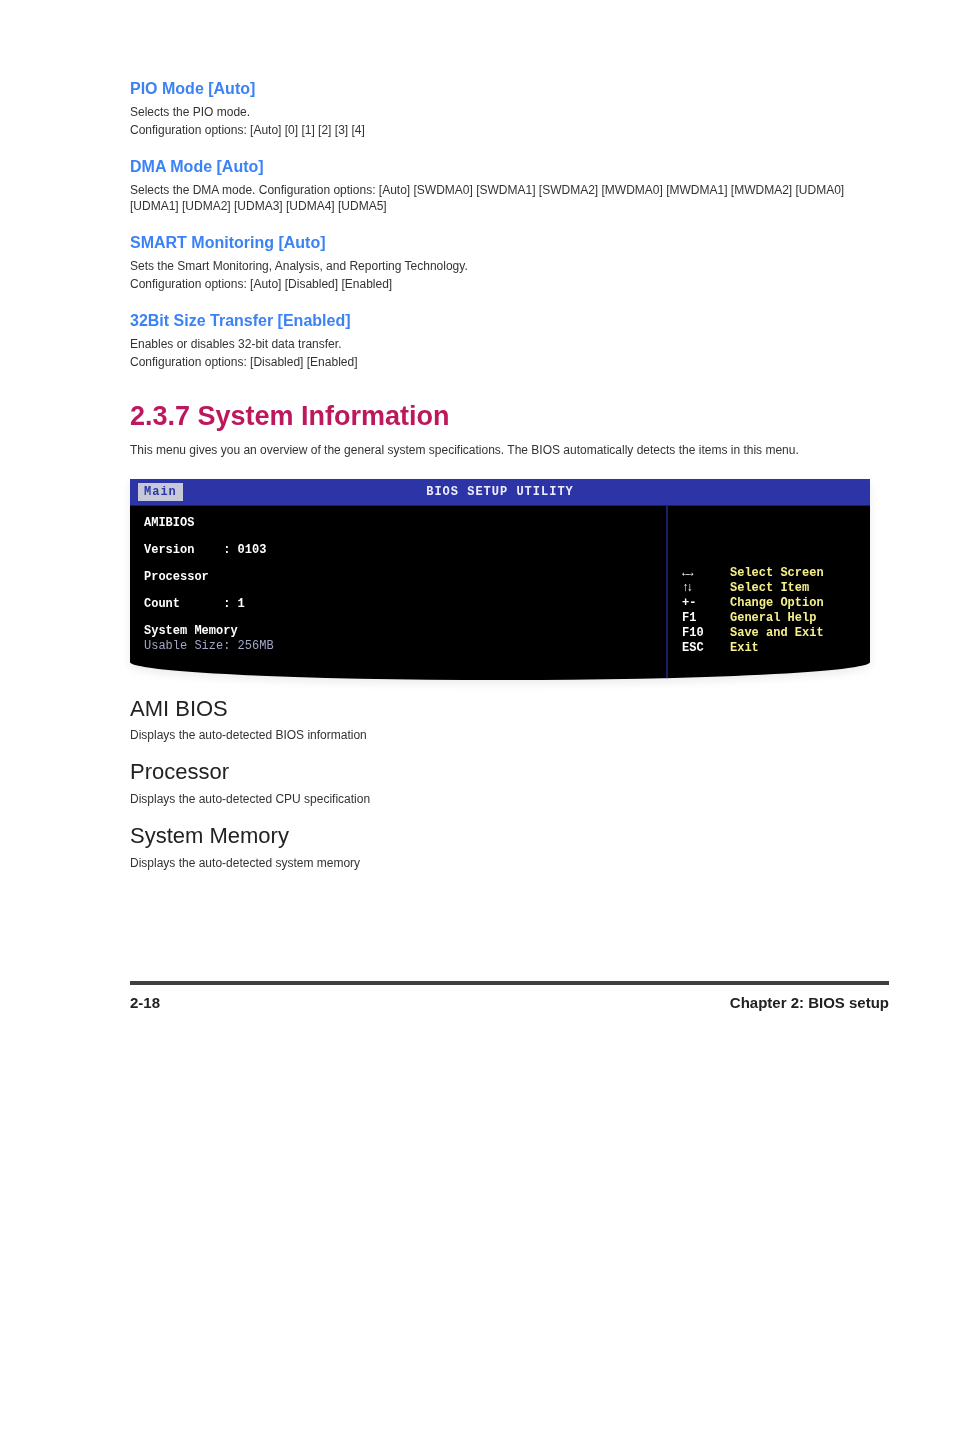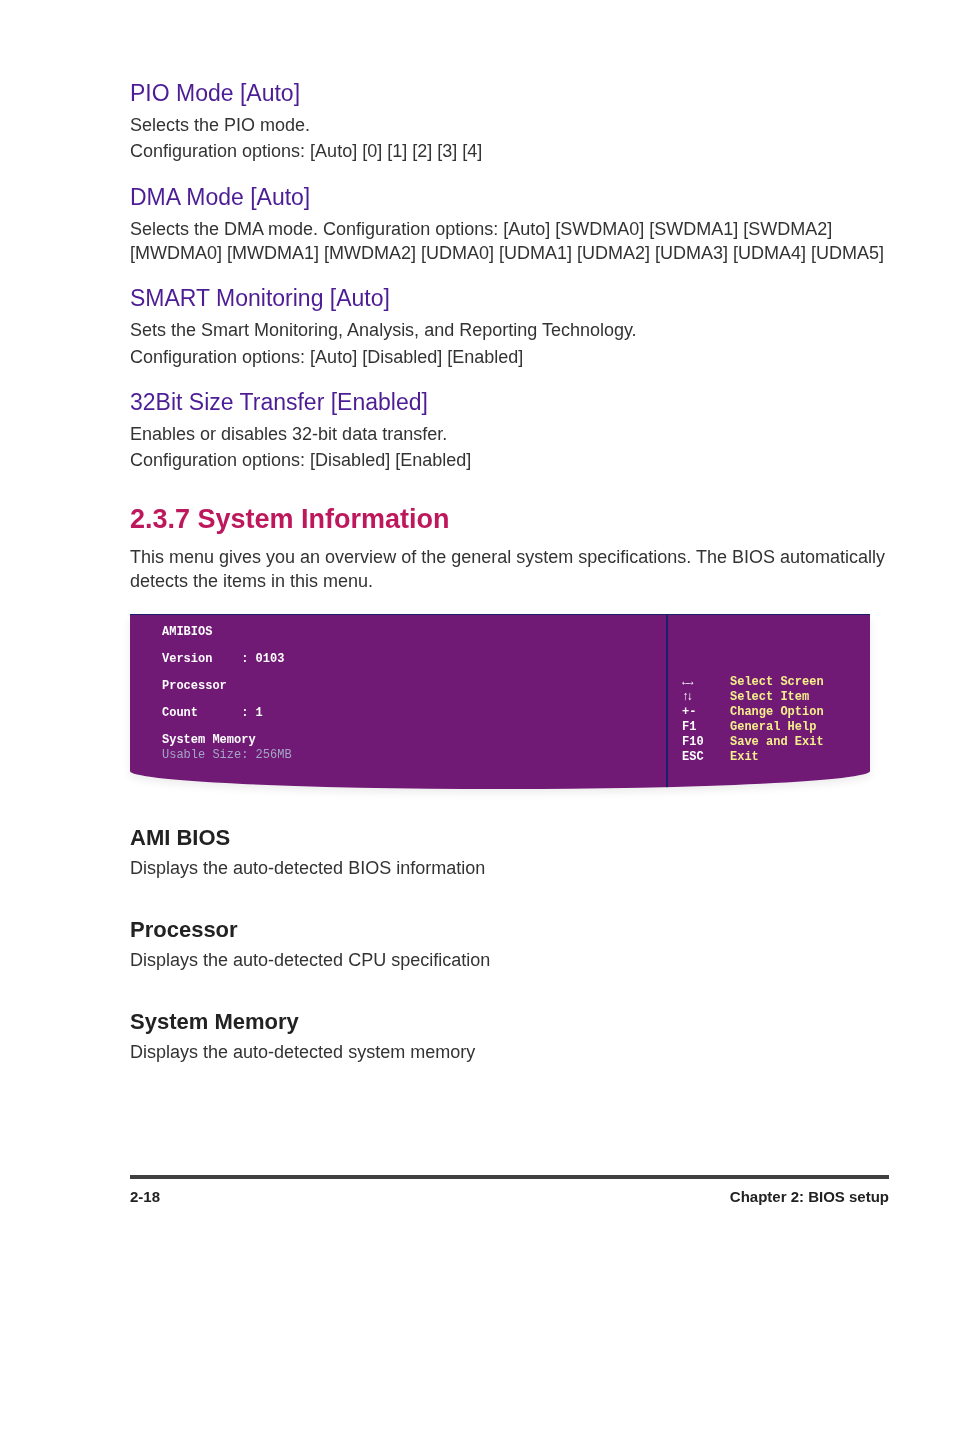--- a/index.html
+++ b/index.html
@@ -6,42 +6,42 @@
   body {
     font-family: Arial, Helvetica, sans-serif;
     background: #fff;
     color: #333;
     width: 954px;
     padding: 60px 65px 40px 130px;
     font-size: 17px;
     line-height: 1.35;
   }
   .h3 {
-    font-weight: normal;
-    font-size: 23px;
+    font-weight: bold;
+    font-size: 16px;
     margin-top: 18px;
     margin-bottom: 4px;
-    color: #4c1d95;
+    color: #3b82f6;
   }
   .h2 {
     font-weight: bold;
     font-size: 27px;
     margin-top: 28px;
     margin-bottom: 8px;
     color: #be185d;
   }
   .h4 {
-    font-weight: bold;
+    font-weight: normal;
     font-size: 22px;
-    margin-top: 34px;
+    margin-top: 14px;
     margin-bottom: 4px;
     color: #222;
   }
   .body {
-    font-size: 18px;
+    font-size: 12px;
     color: #333;
     margin-bottom: 2px;
   }
 
   
   .bios {
     margin-top: 20px;
     margin-bottom: 6px;
     width: 740px;
     font-family: "Courier New", monospace;
@@ -70,23 +70,22 @@
     background: #c7c9d9;
     color: #2d35a6;
     padding: 0 6px;
     height: 18px;
     line-height: 18px;
     font-weight: bold;
     font-size: 12px;
   }
   .bios-body {
     display: flex;
-    background: #701a75;
+    background: #000000;
     border-top: 1px solid #1a1f6b;
-    padding-left: 18px;
   }
   .bios-left {
     flex: 1 1 auto;
     padding: 10px 14px 26px 14px;
     border-right: 2px solid #1a1f6b;
   }
   .bios-right {
     width: 202px;
     padding: 10px 14px 26px 14px;
     position: relative;
@@ -137,20 +136,24 @@
 <div class="body">Configuration options: [Auto] [Disabled] [Enabled]</div>
 
 <div class="h3">32Bit Size Transfer [Enabled]</div>
 <div class="body">Enables or disables 32-bit data transfer.</div>
 <div class="body">Configuration options: [Disabled] [Enabled]</div>
 
 <div class="h2">2.3.7   System Information</div>
 <div class="body">This menu gives you an overview of the general system specifications. The BIOS automatically detects the items in this menu.</div>
 
 <div class="bios">
+  <div class="bios-header">
+    <span class="bios-tab">Main</span>
+    <span>BIOS SETUP UTILITY</span>
+  </div>
   <div class="bios-body">
     <div class="bios-left">
       <div class="bold">AMIBIOS</div>
       <div class="bios-gap"></div>
       <div class="bios-kv bold">Version    : 0103</div>
       <div class="bios-gap"></div>
       <div class="bold">Processor</div>
       <div class="bios-gap"></div>
       <div class="bios-kv bold">Count      : 1</div>
       <div class="bios-gap"></div>

